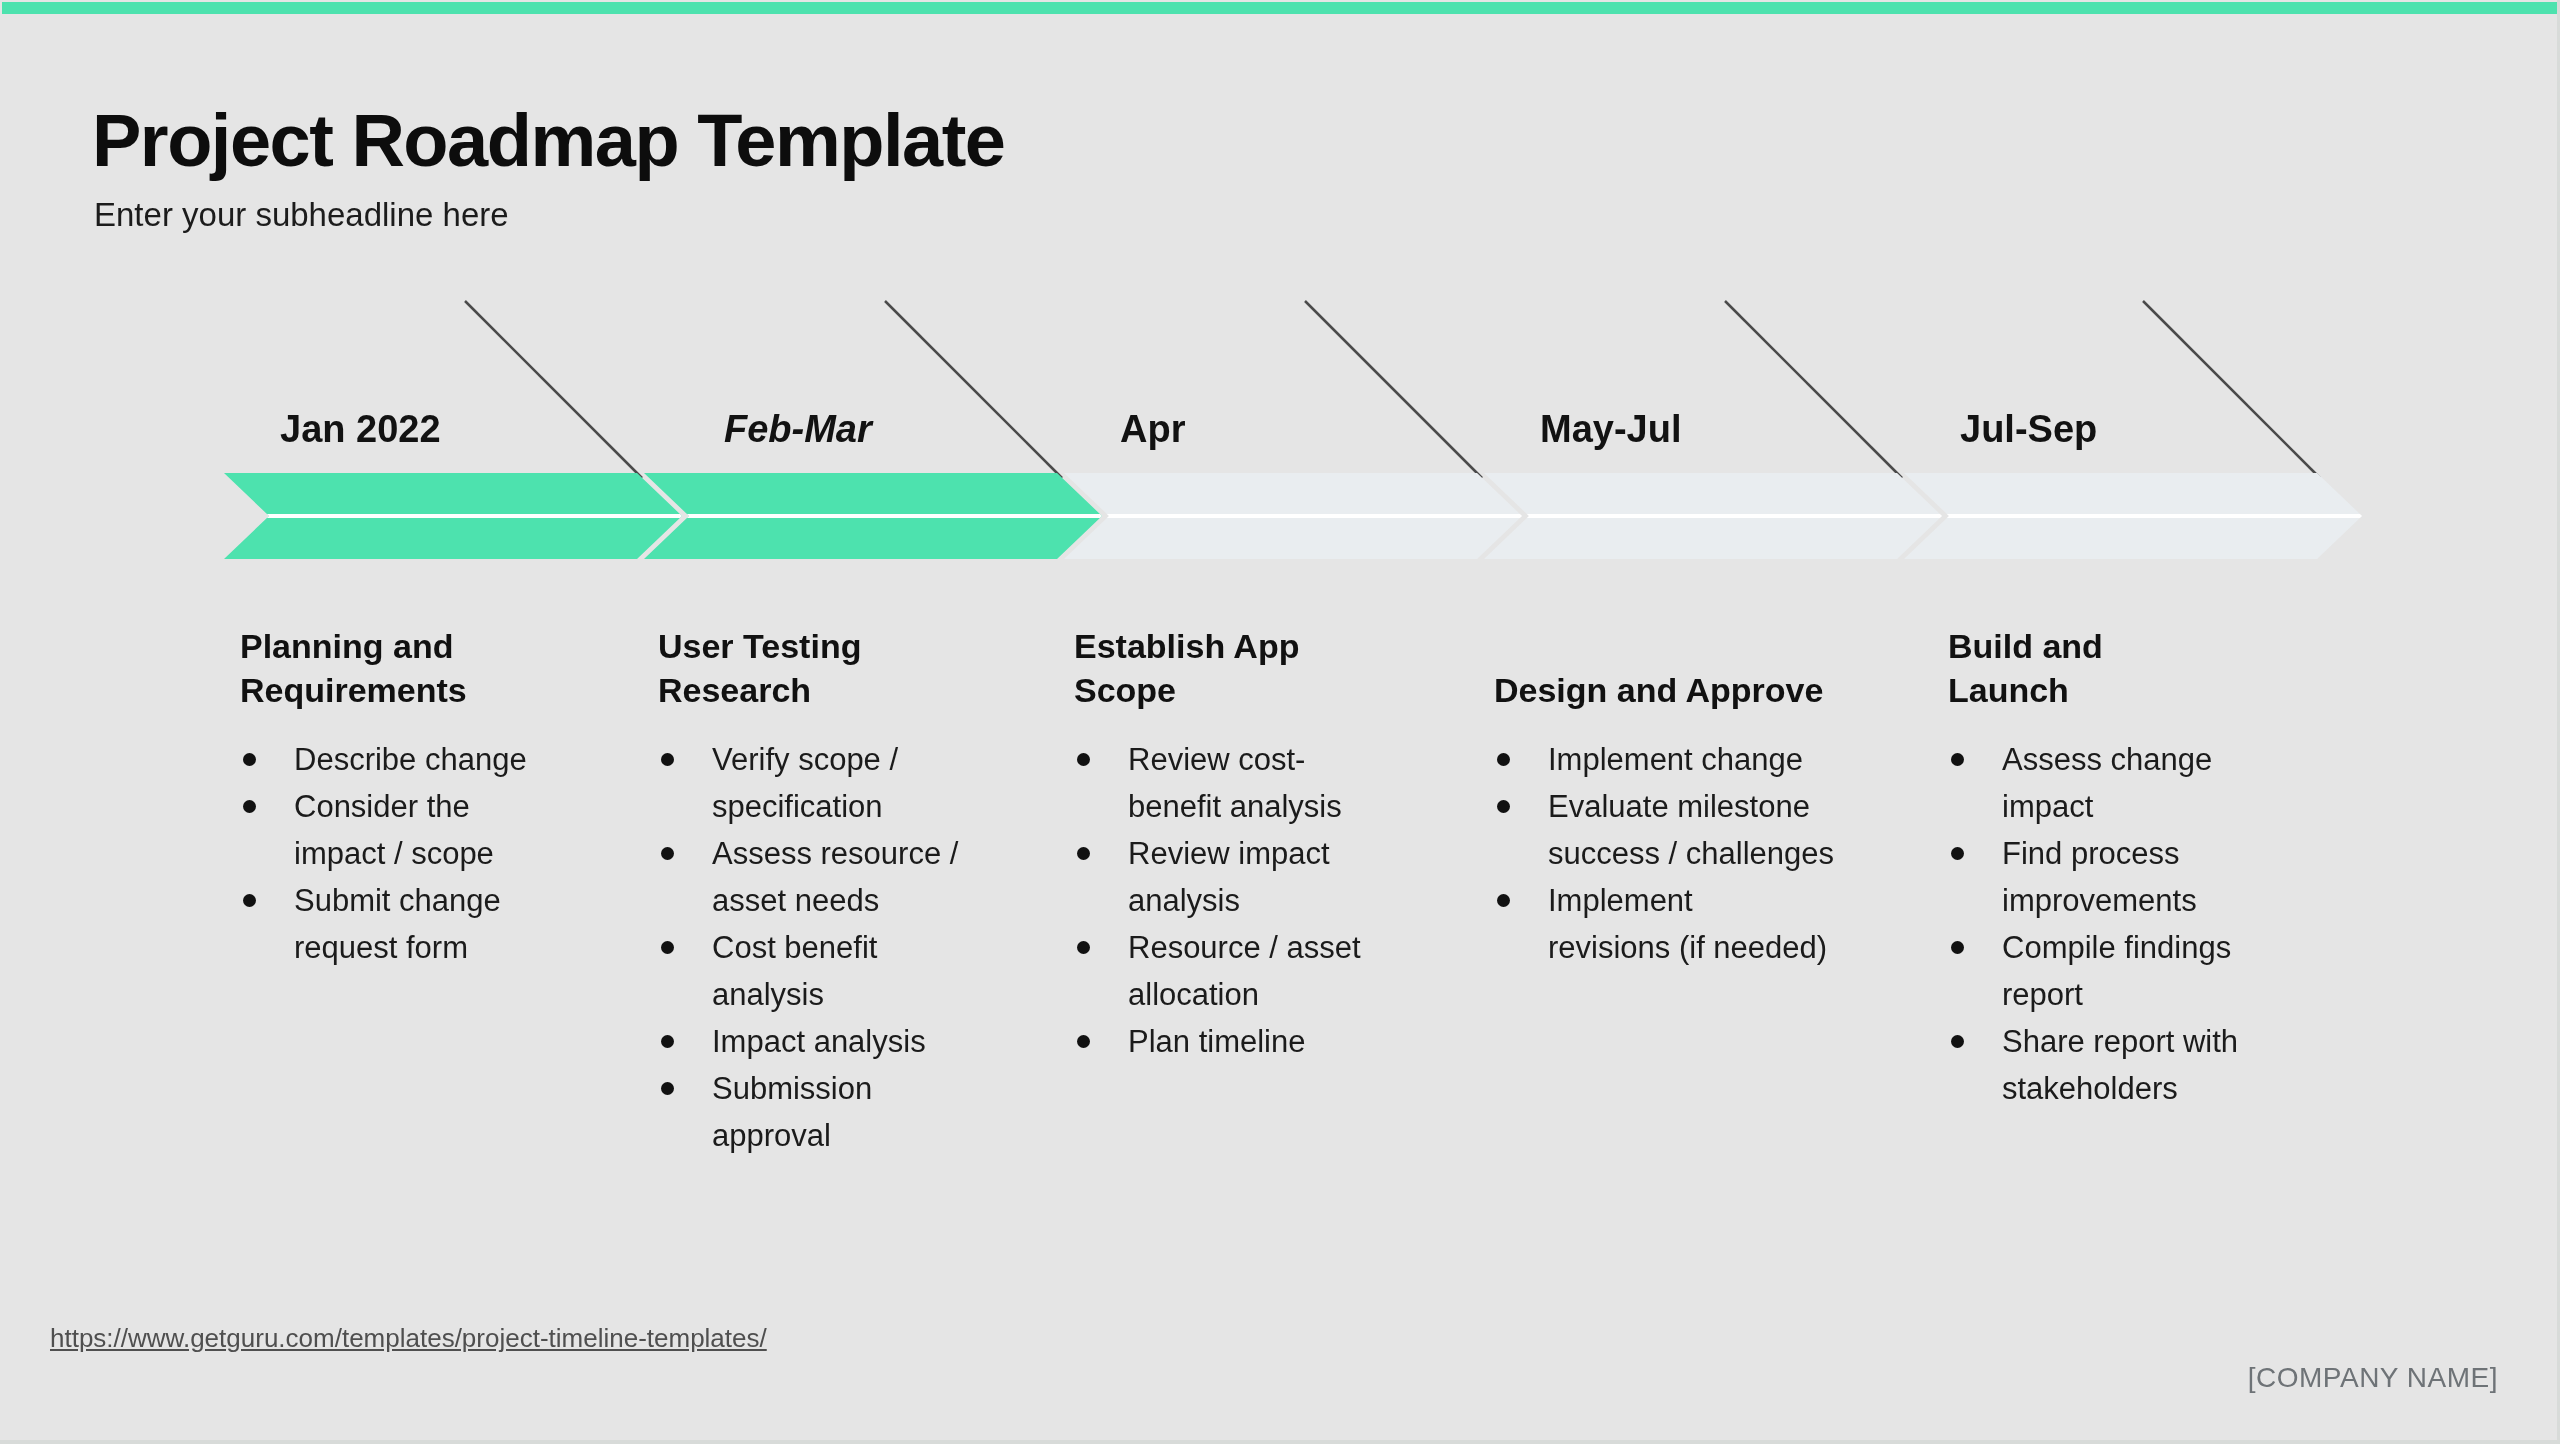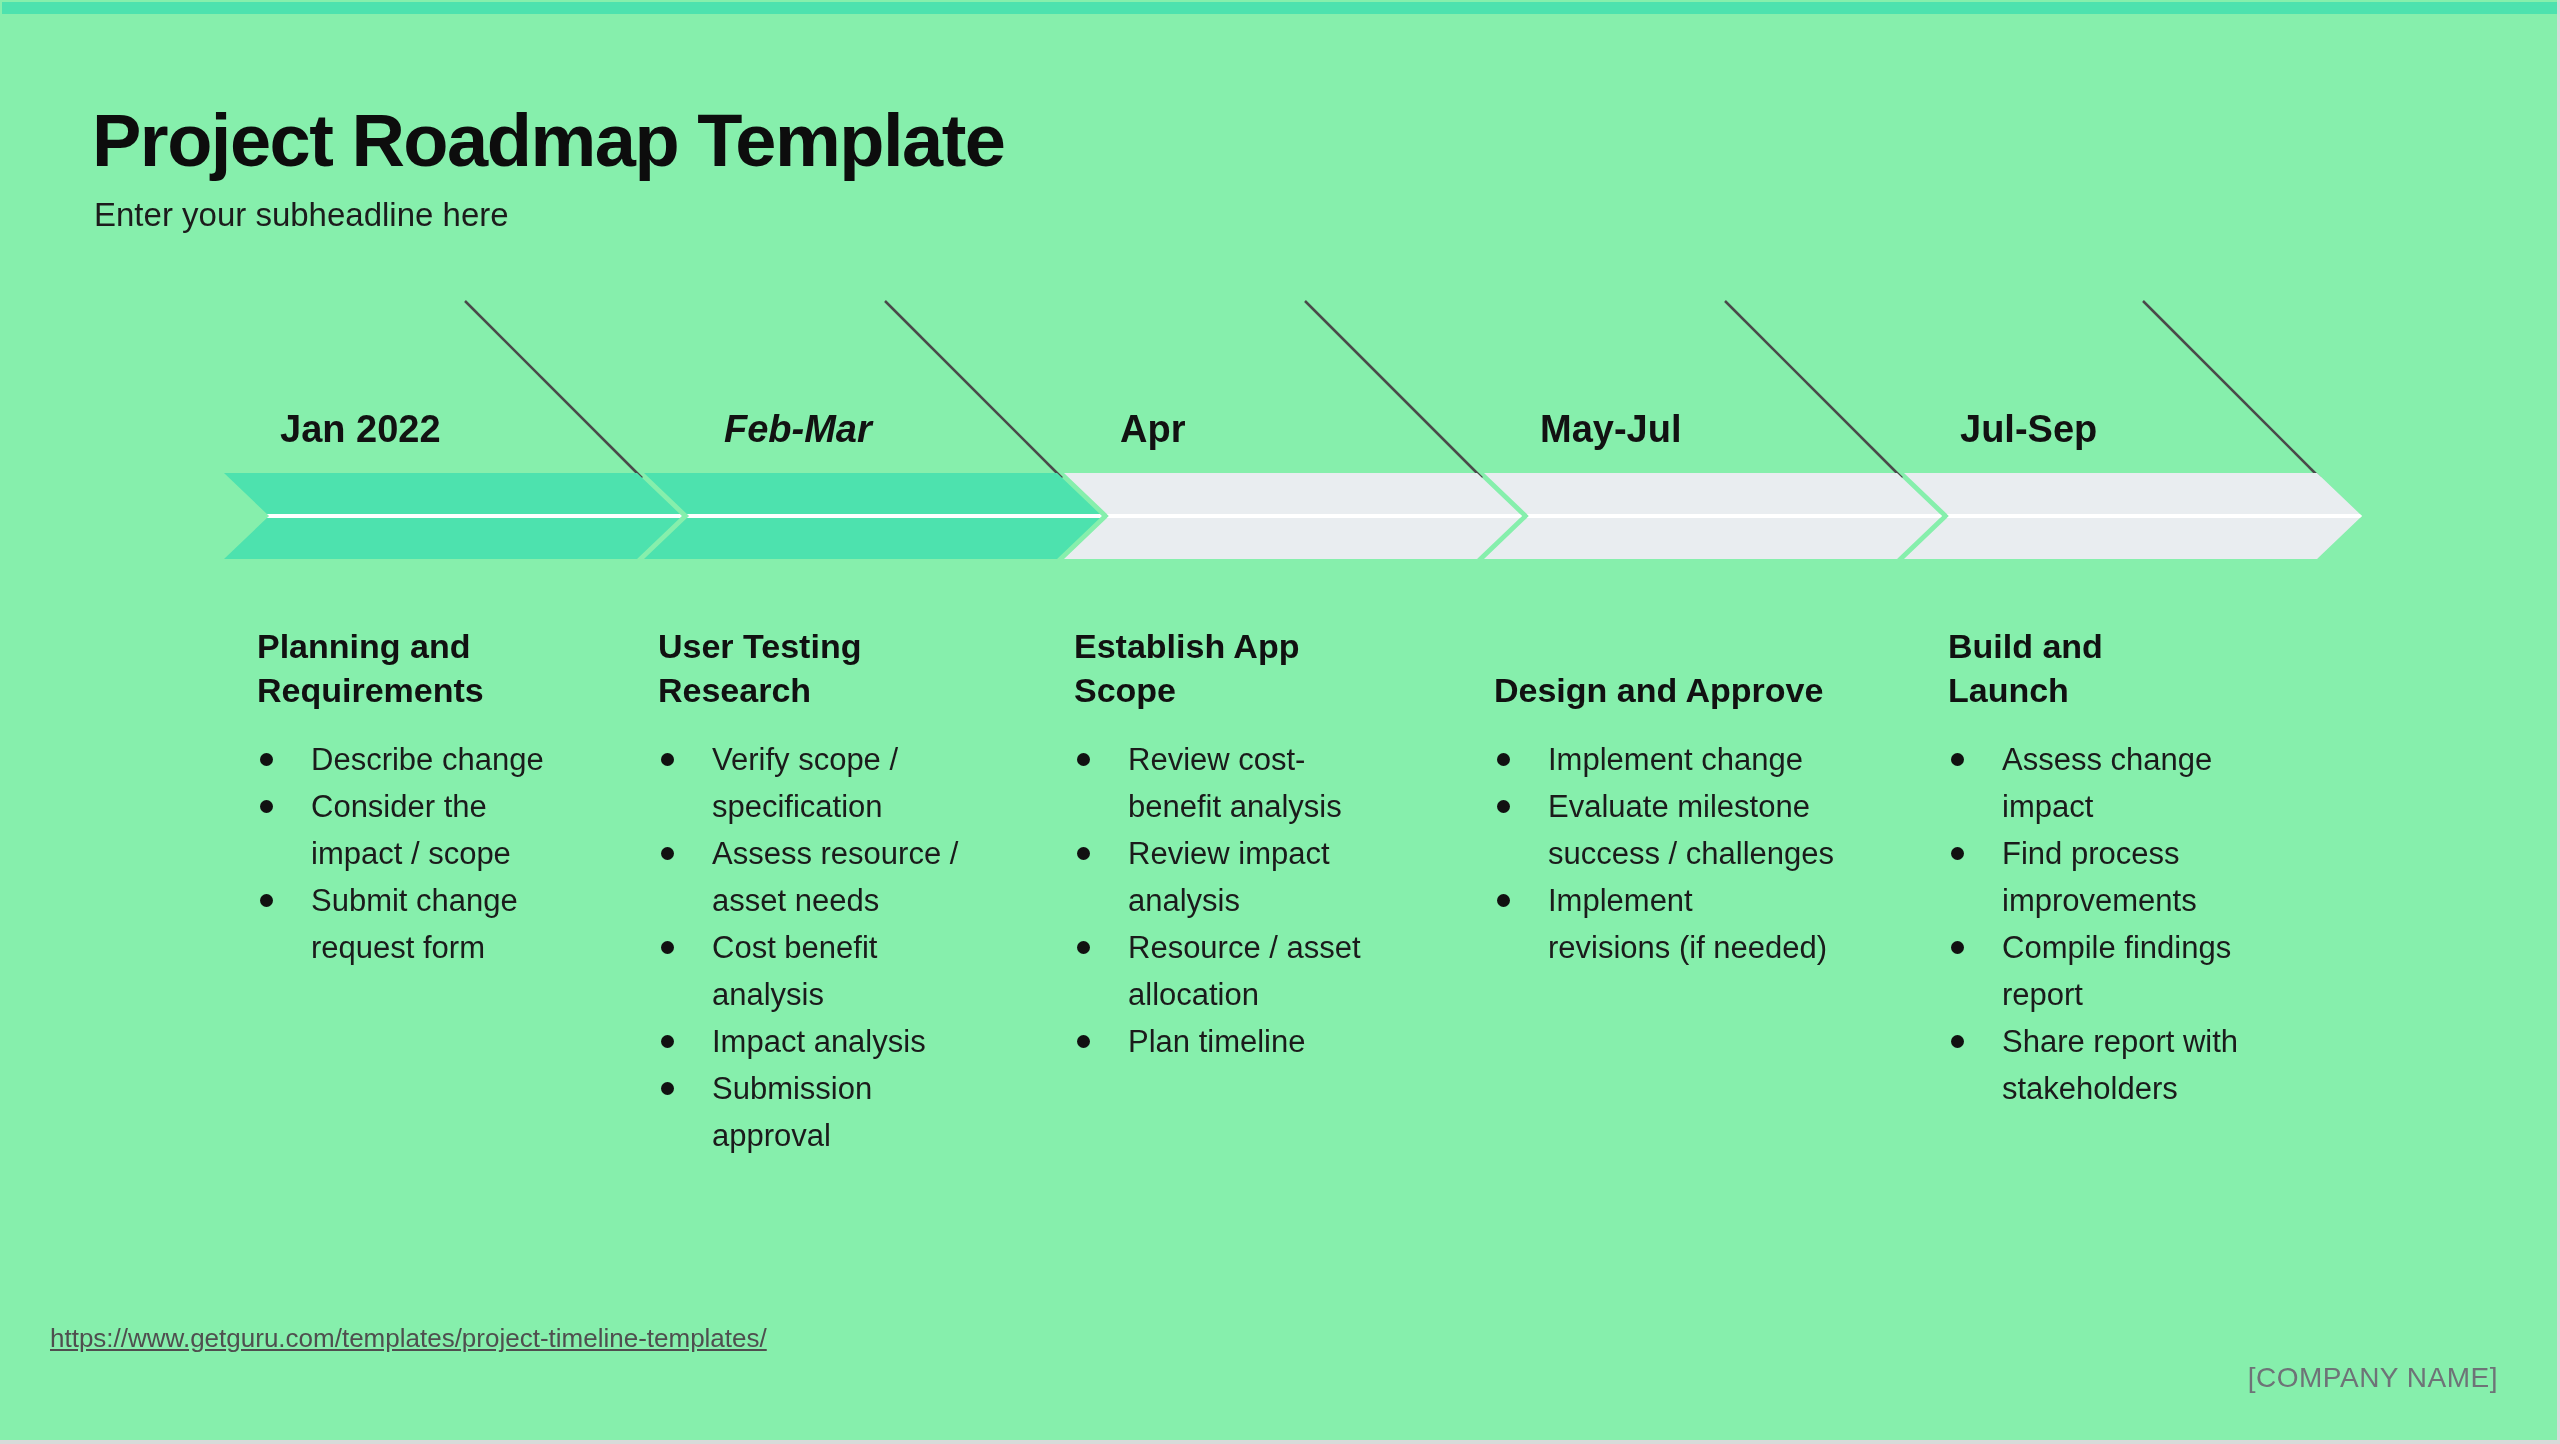--- a/index.html
+++ b/index.html
@@ -7,21 +7,21 @@
     --inactive-gray:#e9edf0;
     --text-dark:#141414;
     --footer-gray:#4f4f4f;
     --company-gray:#6e7377;
     --line-gray:#4a4a4a;
     --edge-gray:#d8dbd9;
   }
   *{margin:0;padding:0;box-sizing:border-box;}
   html,body{width:2560px;height:1444px;background:#fff;overflow:hidden;
     font-family:"Liberation Sans","DejaVu Sans",sans-serif;color:var(--text-dark);}
-  .slide{position:relative;width:2560px;height:1444px;background:#86efac;}
+  .slide{position:relative;width:2560px;height:1444px;background:#e5e5e5;}
 
   .topbar{position:absolute;top:2px;left:2px;right:2px;height:12px;background:var(--accent-teal);}
   .edge-bottom{position:absolute;left:0;right:0;bottom:0;height:4px;background:var(--edge-gray);}
   .edge-right{position:absolute;top:0;bottom:0;right:0;width:3px;background:var(--edge-gray);}
 
   .title{position:absolute;left:92px;top:98px;font-size:74px;font-weight:700;
     letter-spacing:-1.5px;color:#0d0d0d;}
   .sub{position:absolute;left:94px;top:196px;font-size:33px;color:#1c1c1c;}
 
   .connectors{position:absolute;left:0;top:0;pointer-events:none;}
@@ -30,21 +30,21 @@
   .m0{left:280px;} .m1{left:724px;font-style:italic;} .m2{left:1120px;} .m3{left:1540px;} .m4{left:1960px;}
 
   .chevron{position:absolute;top:473px;width:458px;height:86px;
     clip-path:polygon(0 0,413px 0,458px 50%,413px 100%,0 100%,45px 50%);}
   .chevron.active{background:var(--accent-teal);}
   .chevron.inactive{background:var(--inactive-gray);}
   .c0{left:224px;} .c1{left:644px;} .c2{left:1064px;} .c3{left:1484px;} .c4{left:1904px;}
   .chevron .divider{position:absolute;left:0;right:0;top:calc(50% - 2px);height:4px;background:#fff;}
 
   .col{position:absolute;top:622px;width:442px;}
-  .col-0{left:240px;margin-left:17px;} .col-1{left:658px;} .col-2{left:1074px;} .col-3{left:1494px;} .col-4{left:1948px;}
+  .col-0{left:240px;} .col-1{left:658px;} .col-2{left:1074px;} .col-3{left:1494px;} .col-4{left:1948px;}
   .col-head{min-height:90px;display:flex;align-items:flex-end;
     font-size:34px;font-weight:700;line-height:44px;white-space:pre-line;color:#111;}
   .col ul{list-style:none;margin-top:24px;}
   .col li{position:relative;padding-left:54px;font-size:31px;line-height:47px;
     white-space:pre-line;color:#1b1b1b;}
   .col li::before{content:"";position:absolute;left:3px;top:17px;width:13px;height:13px;
     border-radius:50%;background:#111;}
 
   .footer{position:absolute;left:50px;top:1320px;font-size:26px;line-height:37px;color:var(--footer-gray);}
   .footer a{color:inherit;text-decoration:underline;cursor:pointer;}

